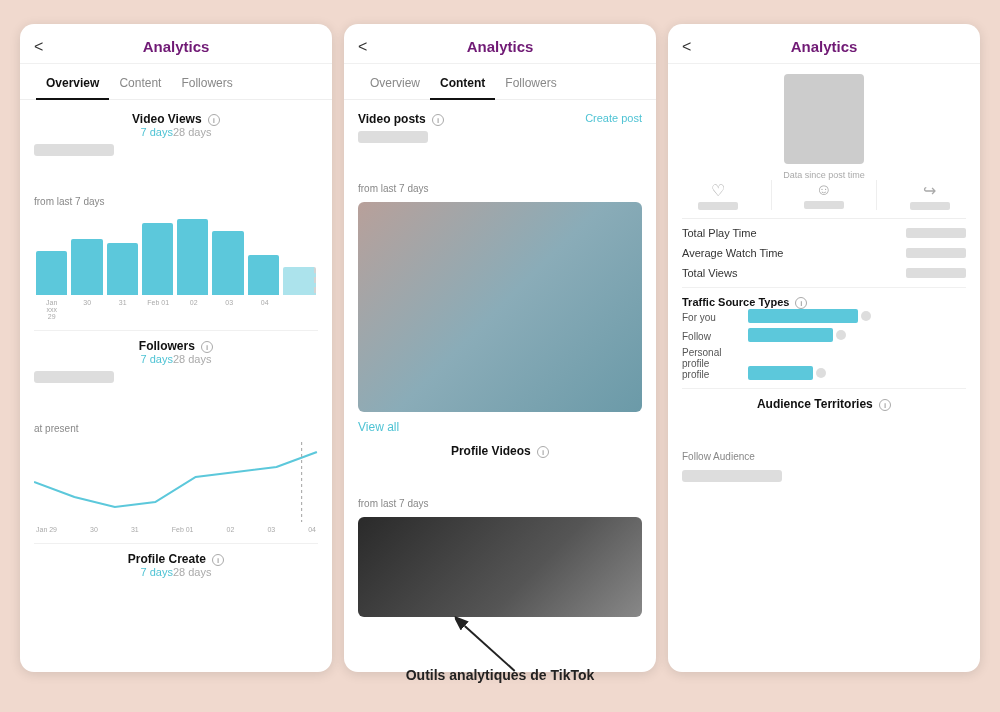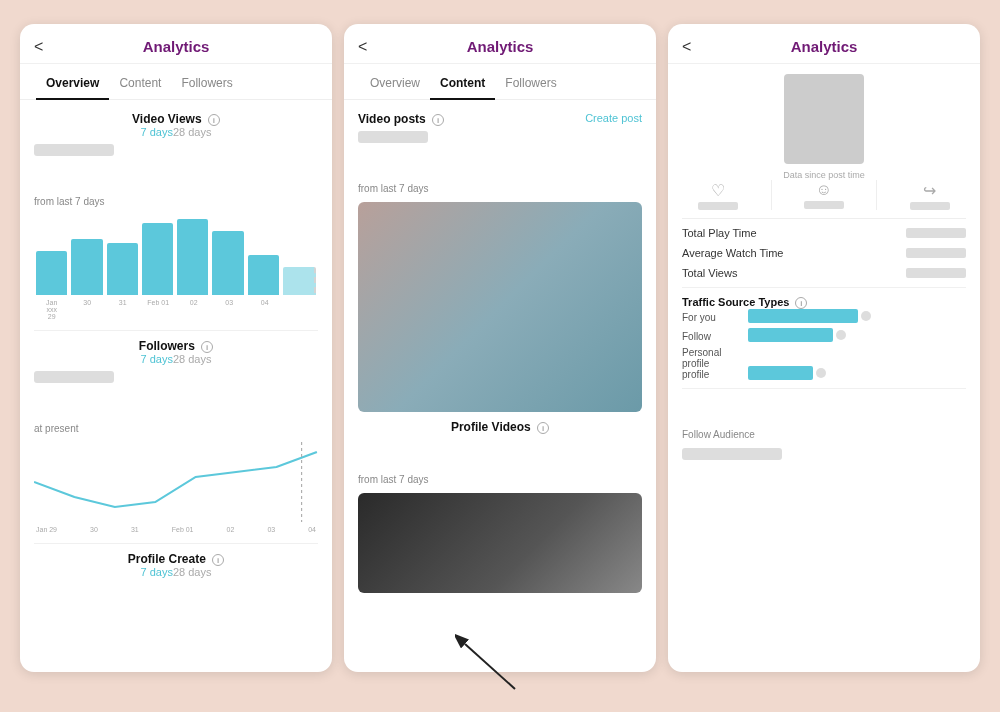--- a/index.html
+++ b/index.html
@@ -441,20 +441,21 @@
           <span>Video posts</span>
           <span class="info-icon">i</span>
         </span>
         <span class="create-post-btn">Create post</span>
       </div>
       <div class="stat-value-bar" style="width:70px;"></div>
       <div class="stat-label">from last 7 days</div>
 
       <div class="video-thumbnail"></div>
 
+      <div class="view-all-btn">View all</div>
 
       <div class="section-header">
         <span class="section-title">
           <span>Profile Videos</span>
           <span class="info-icon">i</span>
         </span>
       </div>
       <div class="stat-label">from last 7 days</div>
       <div class="trending-thumbnail"></div>
     </div>
@@ -526,30 +527,37 @@
           <span class="traffic-label" style="font-size:10px;">Personal profile<br>profile</span>
           <div class="traffic-bar-wrap">
             <div class="traffic-bar" style="width:65px;"></div>
             <div class="traffic-dot"></div>
           </div>
         </div>
       </div>
 
       <div class="divider"></div>
 
+      <div class="section-header">
+        <span class="section-title">
+          Audience Territories
+          <span class="info-icon">i</span>
+        </span>
+      </div>
       <div class="stat-label">Follow Audience</div>
       <div class="stat-value-bar" style="width:100px;"></div>
     </div>
   </div>
 
 </div>
 
 <div style="position:absolute;bottom:28px;left:50%;transform:translateX(-50%);text-align:center;pointer-events:none;">
   
   <svg width="90" height="60" style="display:block;margin:0 auto -10px auto;">
     <defs>
       <marker id="arrowhead" markerWidth="8" markerHeight="6" refX="0" refY="3" orient="auto">
         <polygon points="0 0, 8 3, 0 6" fill="#222"></polygon>
       </marker>
     </defs>
     <line x1="60" y1="55" x2="10" y2="10" stroke="#222" stroke-width="2" marker-end="url(#arrowhead)"></line>
   </svg>
+  <span class="caption-text">Outils analytiques de TikTok</span>
 </div>
 
 </body></html>

